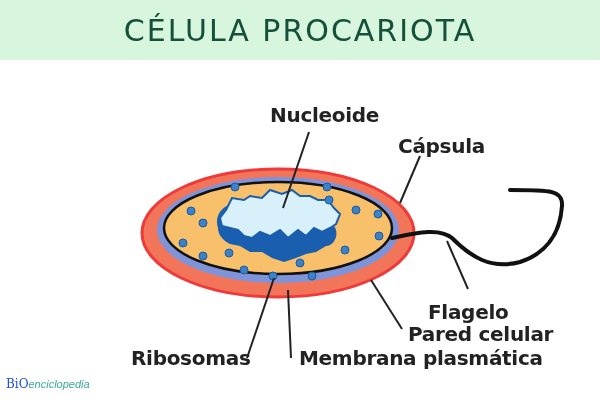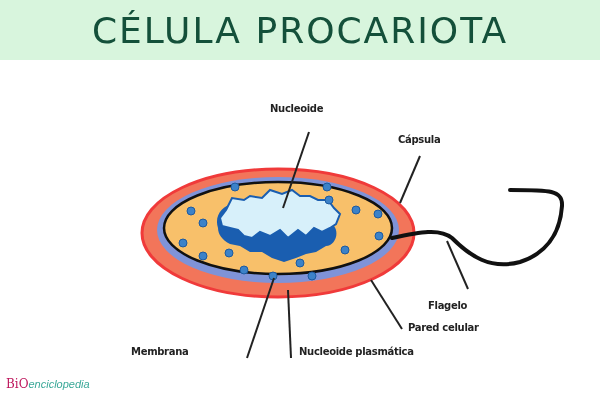--- a/index.html
+++ b/index.html
@@ -1,22 +1,22 @@
 <!DOCTYPE html>
 <html><head>
 <meta charset="utf-8">
 <style>
   html, body { margin:0; padding:0; }
   body { width:600px; height:400px; background:#ffffff; position:relative; overflow:hidden; font-family:"DejaVu Sans", sans-serif; }
   .header { position:absolute; left:0; top:0; width:600px; height:60px; background:#d8f5dd; display:flex; align-items:center; justify-content:center; }
-  .header-title { color:#14503a; font-family:"DejaVu Sans", sans-serif; font-size:36px; letter-spacing:2px; font-weight:normal; }
+  .header-title { color:#14503a; font-family:"DejaVu Sans", sans-serif; font-size:30px; letter-spacing:2px; font-weight:normal; }
   .diagram { position:absolute; left:0; top:0; width:600px; height:400px; }
-  .label { position:absolute; font-family:"DejaVu Sans", sans-serif; font-weight:bold; font-size:10px; color:#222; white-space:nowrap; letter-spacing:-0.3px; }
+  .label { position:absolute; font-family:"DejaVu Sans", sans-serif; font-weight:bold; font-size:20px; color:#222; white-space:nowrap; letter-spacing:-0.3px; }
   .logo { position:absolute; left:6px; top:377px; font-size:11px; white-space:nowrap; }
-  .logo-bio { font-family:"DejaVu Serif", serif; color:#be185d; font-size:12px; }
+  .logo-bio { font-family:"DejaVu Serif", serif; color:#1d4ed8; font-size:12px; }
   .logo-text { font-family:"Liberation Sans", sans-serif; color:#3aa898;font-style:italic; }
 </style>
 </head>
 <body>
 
 <div class="header">
   <span class="header-title">CÉLULA PROCARIOTA</span>
 </div>
 
 <svg class="diagram" width="600" height="400" viewBox="0 0 600 400">
@@ -59,18 +59,18 @@
     <line x1="371" y1="280" x2="402" y2="329"></line>
     <line x1="274" y1="278" x2="247" y2="358"></line>
     <line x1="288" y1="290" x2="291" y2="358"></line>
   </g>
 </svg>
 
 <div class="label" style="left:270px;top:103px;">Nucleoide</div>
 <div class="label" style="left:398px;top:134px;text-align:right;">Cápsula</div>
 <div class="label" style="left:428px;top:300px;">Flagelo</div>
 <div class="label" style="left:408px;top:322px;">Pared celular</div>
-<div class="label" style="left:131px;top:346px;">Membrana</div>
-<div class="label" style="left:299px;top:346px;">Nucleoide plasmática</div>
+<div class="label" style="left:131px;top:346px;">Ribosomas</div>
+<div class="label" style="left:299px;top:346px;">Membrana plasmática</div>
 
 <div class="logo">
   <span class="logo-bio">BiO</span><span class="logo-text">enciclopedia</span>
 </div>
 
 </body></html>

